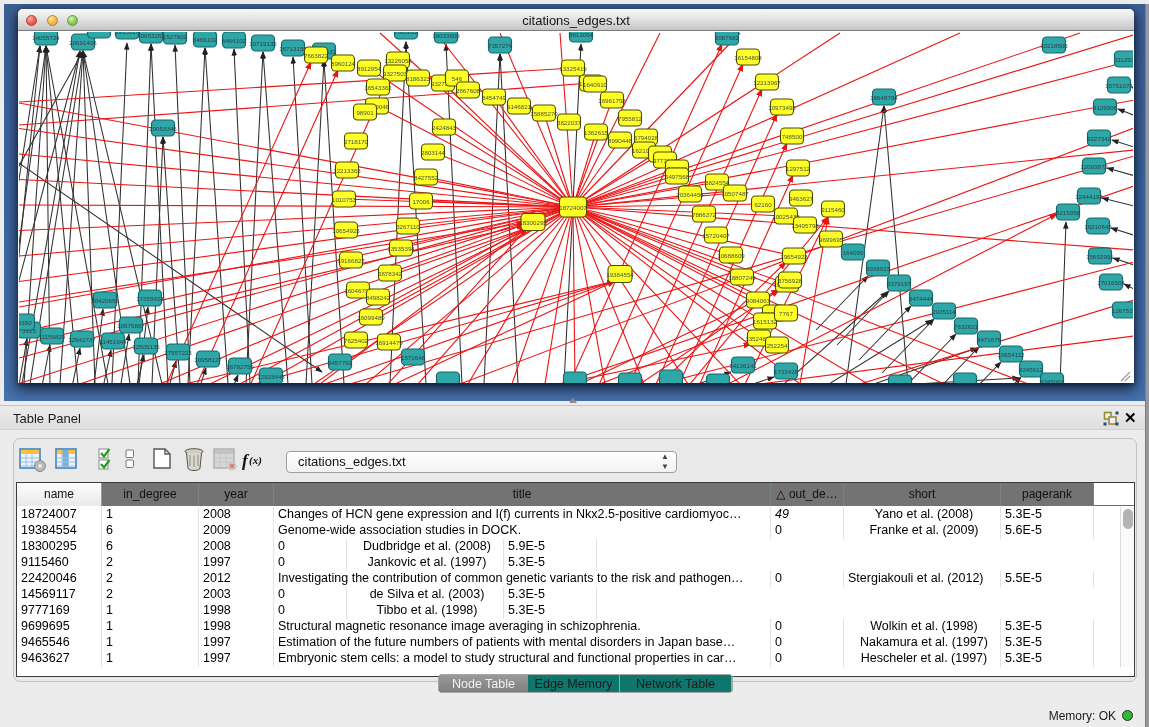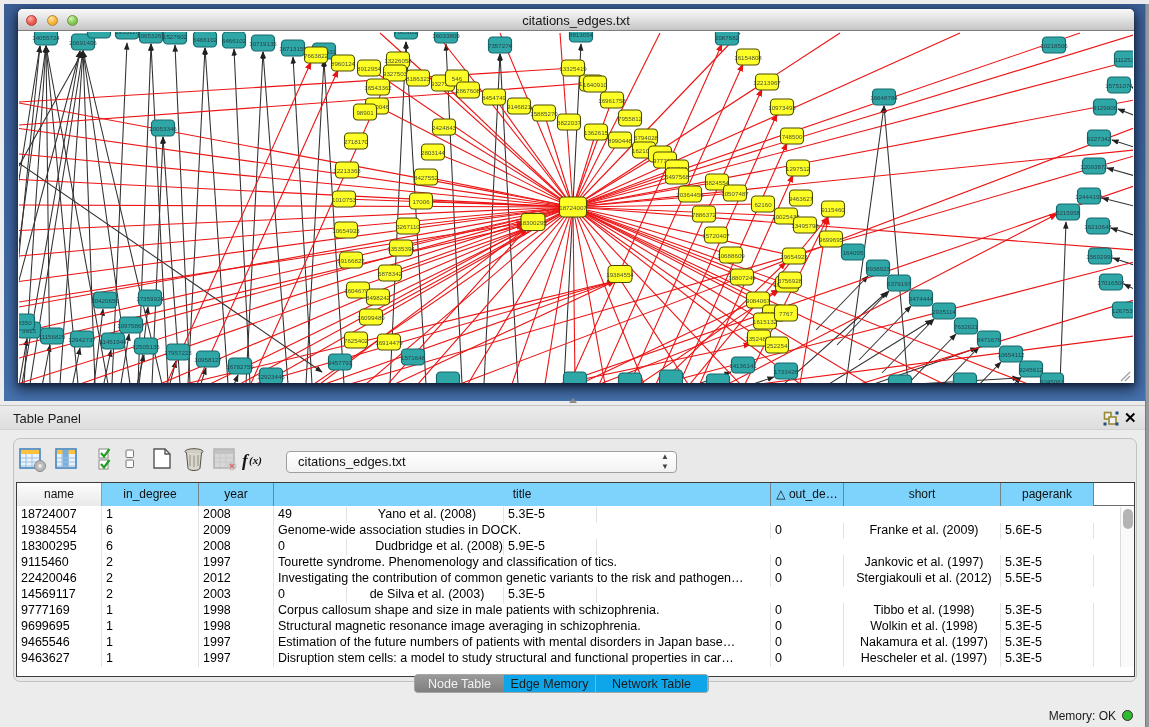--- a/index.html
+++ b/index.html
@@ -15,28 +15,28 @@
 #tpbar{position:absolute;left:0;top:405px;width:1145px;height:25px;background:linear-gradient(#ebebeb,#dedede);border-top:1px solid #c2c2c2;border-bottom:1px solid #d2d2d2}
 #tpbar span{position:absolute;left:13px;top:5px;font-size:13px;color:#1c1c1c}
 #flt{position:absolute;left:1103px;top:5px}
 #clx{position:absolute;left:1124px;top:3px;font-size:15px;font-weight:bold;color:#000}
 #pbox{position:absolute;left:13px;top:438px;width:1124px;height:244px;background:#e9e9e9;border:1px solid #c2c2c2;border-radius:7px}
 #toolbar{position:absolute;left:13px;top:444px;height:36px}
 #combo{position:absolute;left:286px;top:451px;width:391px;height:22px;background:linear-gradient(#ffffff,#f2f2f2);border:1px solid #9f9f9f;border-radius:4px;font-size:13px;color:#111;line-height:20px;padding-left:11px}
 #combo .ar{position:absolute;right:7px;top:0px;font-size:8px;color:#444;line-height:10px;text-align:center}
 #tblk{position:absolute;left:16px;top:482px;width:1119px;height:195px;background:#fff;border:1px solid #3c3c3c}
 #thead{position:absolute;left:0;top:0;height:23px;width:100%;display:flex;border-bottom:1px solid #6b6b6b;background:#fff}
-.hc{height:23px;background:#7dd3fc;border-right:1px solid #74828a;font-size:12px;color:#111;text-align:center;line-height:22px;flex:0 0 auto}
+.hc{height:23px;background:#737373;border-right:1px solid #74828a;font-size:12px;color:#111;text-align:center;line-height:22px;flex:0 0 auto}
 .hg{background:linear-gradient(#fdfdfd,#e9e9e9);border-right:1px solid #9a9a9a}
 #tbody{position:absolute;left:0;top:24px;width:100%}
 .tr{display:flex;height:16px;line-height:15px;font-size:12.5px;color:#000;white-space:nowrap}
 .c{flex:0 0 auto;overflow:hidden;padding-left:4px;border-right:1px solid #e2e2e2}
 #vsb{position:absolute;right:0;top:24px;width:14px;height:160px;background:#fafafa;border-left:1px solid #dcdcdc}
 #vsb .th{position:absolute;left:1.5px;top:2px;width:10px;height:20px;border-radius:5px;background:#b4b4b4}
-#tabs{position:absolute;left:414px;top:674px;height:19px;display:flex;border:1px solid #a6a6a6;border-radius:4px;overflow:hidden;background:#0ea5e9}
+#tabs{position:absolute;left:438px;top:674px;height:19px;display:flex;border:1px solid #a6a6a6;border-radius:4px;overflow:hidden;background:#0f766e}
 .tab{height:100%;font-size:12.5px;color:#1a1a1a;text-align:center;line-height:18px;border-right:1px solid #a6a6a6}
 .tab.sel{background:linear-gradient(#9a9a9a,#7f7f7f);color:#f2f2f2;border-right:none}
 #mem{position:absolute;right:33px;top:709px;font-size:12px;color:#1a1a1a}
 #memdot{position:absolute;left:1122px;top:710px;width:11px;height:11px;border-radius:50%;background:#2fbb31;border:1px solid #2c2c2c}
 #rstrip{position:absolute;left:1145px;top:4px;width:4px;height:723px;background:#98989c;border-left:1px solid #7c7c80}
 #spl{position:absolute;left:569px;top:398px;width:0;height:0;border-left:4px solid transparent;border-right:4px solid transparent;border-bottom:5px solid #8a8a8a}
 </style></head><body>
 <div id="desk">
  <div id="win">
   <div id="tbar">
@@ -582,72 +582,71 @@
       <div class="hc" style="width:497px">title</div>
       <div class="hc" style="width:73px">△ out_de…</div>
       <div class="hc" style="width:157px">short</div>
       <div class="hc" style="width:93px">pagerank</div>
     </div>
  <div id="tbody">
       <div class="tr">
         <div class="c" style="width:85px;">18724007</div>
         <div class="c" style="width:97px;">1</div>
         <div class="c" style="width:75px;">2008</div>
-        <div class="c" style="width:73px;">49</div>
+        <div class="c" style="width:497px;">Changes of HCN gene expression and I(f) currents in Nkx2.5-positive cardiomyoc…</div>
+        <div class="c" style="width:73px;font-style:italic;">49</div>
         <div class="c" style="width:157px;text-align:center;">Yano et al. (2008)</div>
         <div class="c" style="width:93px;">5.3E-5</div>
       </div>
       <div class="tr">
         <div class="c" style="width:85px;">19384554</div>
         <div class="c" style="width:97px;">6</div>
         <div class="c" style="width:75px;">2009</div>
         <div class="c" style="width:497px;">Genome-wide association studies in DOCK.</div>
         <div class="c" style="width:73px;">0</div>
         <div class="c" style="width:157px;text-align:center;">Franke et al. (2009)</div>
         <div class="c" style="width:93px;">5.6E-5</div>
       </div>
       <div class="tr">
         <div class="c" style="width:85px;">18300295</div>
         <div class="c" style="width:97px;">6</div>
         <div class="c" style="width:75px;">2008</div>
         <div class="c" style="width:73px;">0</div>
-        <div class="c" style="width:157px;text-align:right;">Dudbridge et al. (2008)</div>
+        <div class="c" style="width:157px;text-align:center;">Dudbridge et al. (2008)</div>
         <div class="c" style="width:93px;">5.9E-5</div>
       </div>
       <div class="tr">
         <div class="c" style="width:85px;">9115460</div>
         <div class="c" style="width:97px;">2</div>
         <div class="c" style="width:75px;">1997</div>
-        <div class="c" style="width:497px;">Tourette syndrome. Phenomenology and classification of tics.</div>
         <div class="c" style="width:73px;">0</div>
         <div class="c" style="width:157px;text-align:center;">Jankovic et al. (1997)</div>
         <div class="c" style="width:93px;">5.3E-5</div>
       </div>
       <div class="tr">
         <div class="c" style="width:85px;">22420046</div>
         <div class="c" style="width:97px;">2</div>
         <div class="c" style="width:75px;">2012</div>
         <div class="c" style="width:497px;">Investigating the contribution of common genetic variants to the risk and pathogen…</div>
         <div class="c" style="width:73px;">0</div>
-        <div class="c" style="width:157px;text-align:center;">Stergiakouli et al. (2012)</div>
+        <div class="c" style="width:157px;">Stergiakouli et al. (2012)</div>
         <div class="c" style="width:93px;">5.5E-5</div>
       </div>
       <div class="tr">
         <div class="c" style="width:85px;">14569117</div>
         <div class="c" style="width:97px;">2</div>
         <div class="c" style="width:75px;">2003</div>
         <div class="c" style="width:73px;">0</div>
         <div class="c" style="width:157px;text-align:center;">de Silva et al. (2003)</div>
         <div class="c" style="width:93px;">5.3E-5</div>
       </div>
       <div class="tr">
         <div class="c" style="width:85px;">9777169</div>
         <div class="c" style="width:97px;">1</div>
         <div class="c" style="width:75px;">1998</div>
-        <div class="c" style="width:497px;">Corpus callosum shape and size in male patients with schizophrenia.</div>
         <div class="c" style="width:73px;">0</div>
         <div class="c" style="width:157px;text-align:center;">Tibbo et al. (1998)</div>
         <div class="c" style="width:93px;">5.3E-5</div>
       </div>
       <div class="tr">
         <div class="c" style="width:85px;">9699695</div>
         <div class="c" style="width:97px;">1</div>
         <div class="c" style="width:75px;">1998</div>
         <div class="c" style="width:497px;">Structural magnetic resonance image averaging in schizophrenia.</div>
         <div class="c" style="width:73px;">0</div>
@@ -660,21 +659,21 @@
         <div class="c" style="width:75px;">1997</div>
         <div class="c" style="width:497px;">Estimation of the future numbers of patients with mental disorders in Japan base…</div>
         <div class="c" style="width:73px;">0</div>
         <div class="c" style="width:157px;text-align:center;">Nakamura et al. (1997)</div>
         <div class="c" style="width:93px;">5.3E-5</div>
       </div>
       <div class="tr">
         <div class="c" style="width:85px;">9463627</div>
         <div class="c" style="width:97px;">1</div>
         <div class="c" style="width:75px;">1997</div>
-        <div class="c" style="width:497px;">Disruption stem cells: a model to study structural and functional properties in car…</div>
+        <div class="c" style="width:497px;">Embryonic stem cells: a model to study structural and functional properties in car…</div>
         <div class="c" style="width:73px;">0</div>
         <div class="c" style="width:157px;text-align:center;">Hescheler et al. (1997)</div>
         <div class="c" style="width:93px;">5.3E-5</div>
       </div>
     </div>
  <div id="vsb">
       <div class="th"></div>
     </div>
 </div>
 <div id="tabs">

